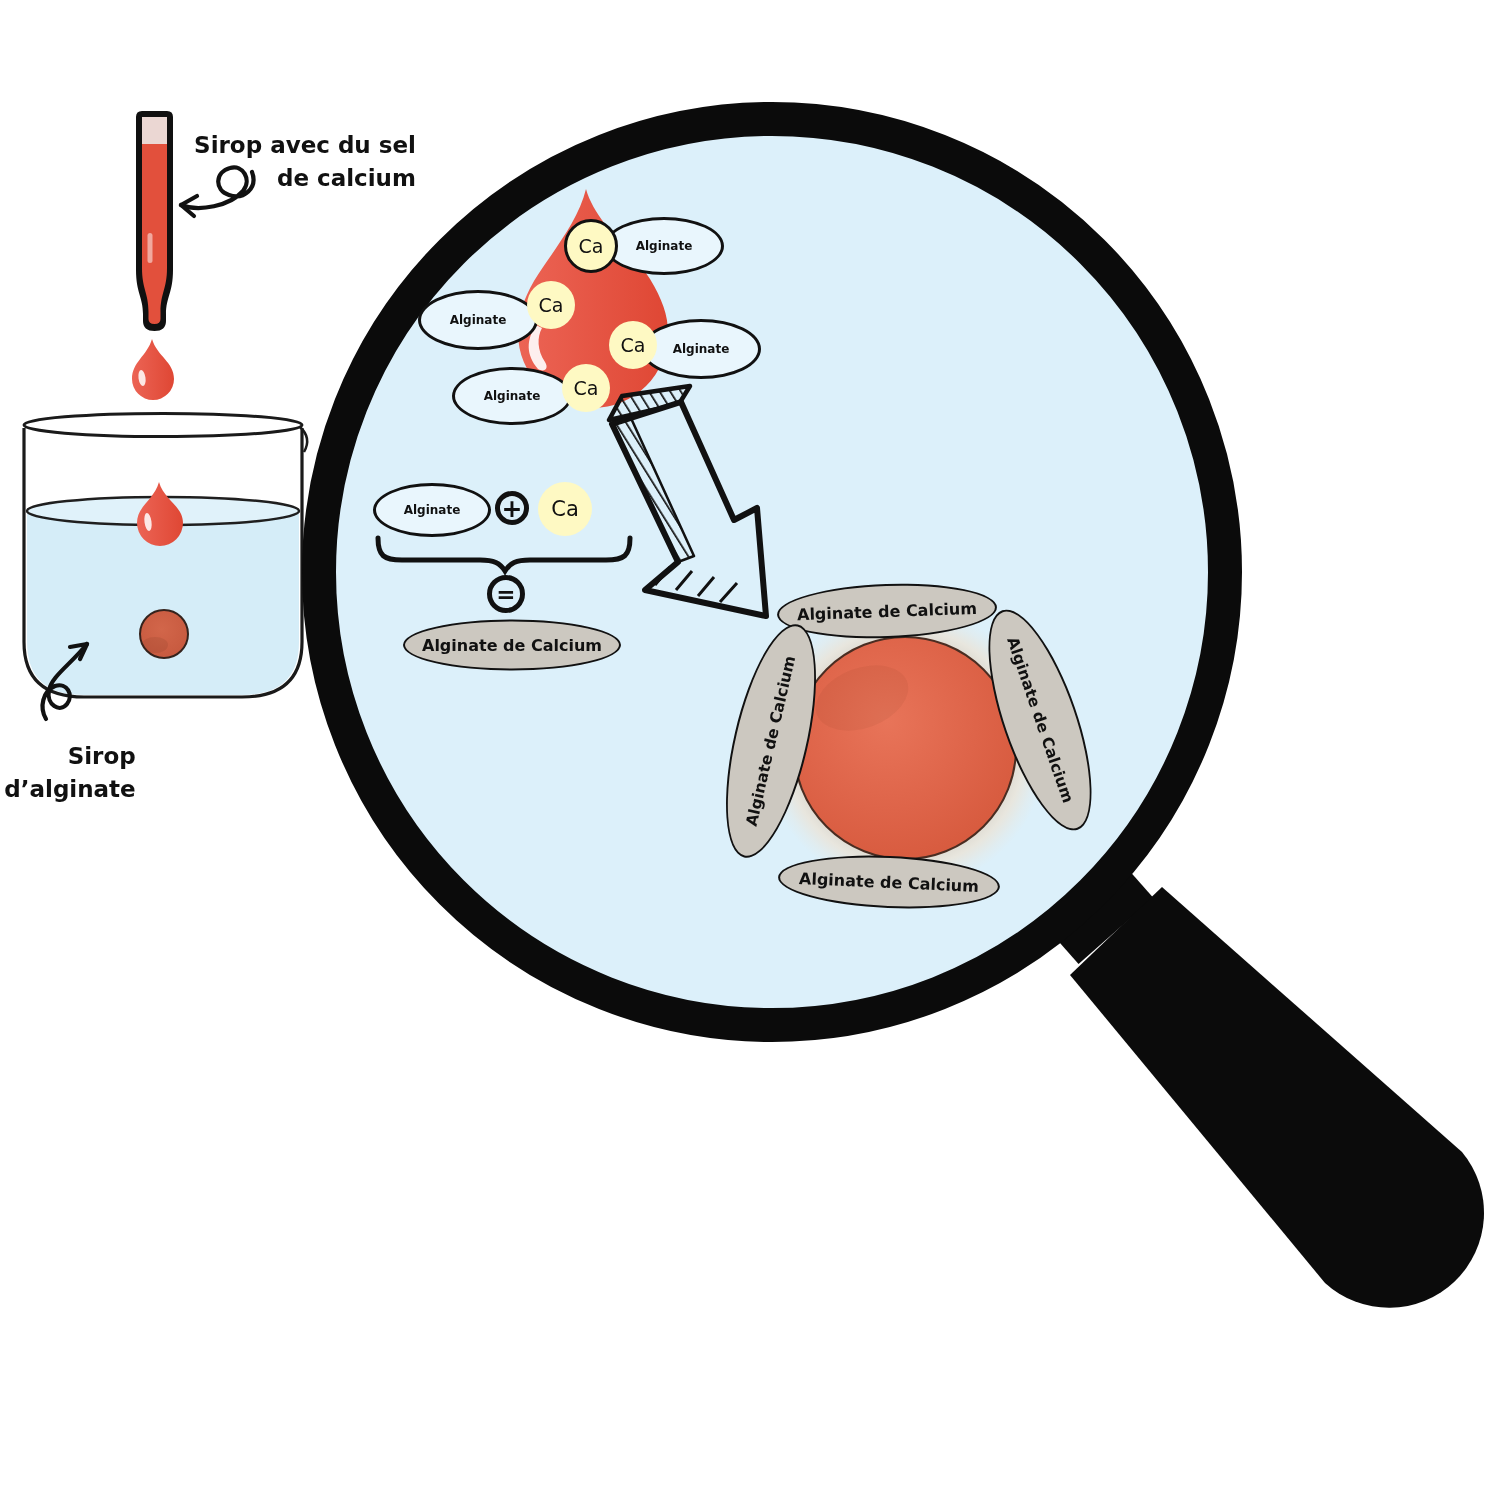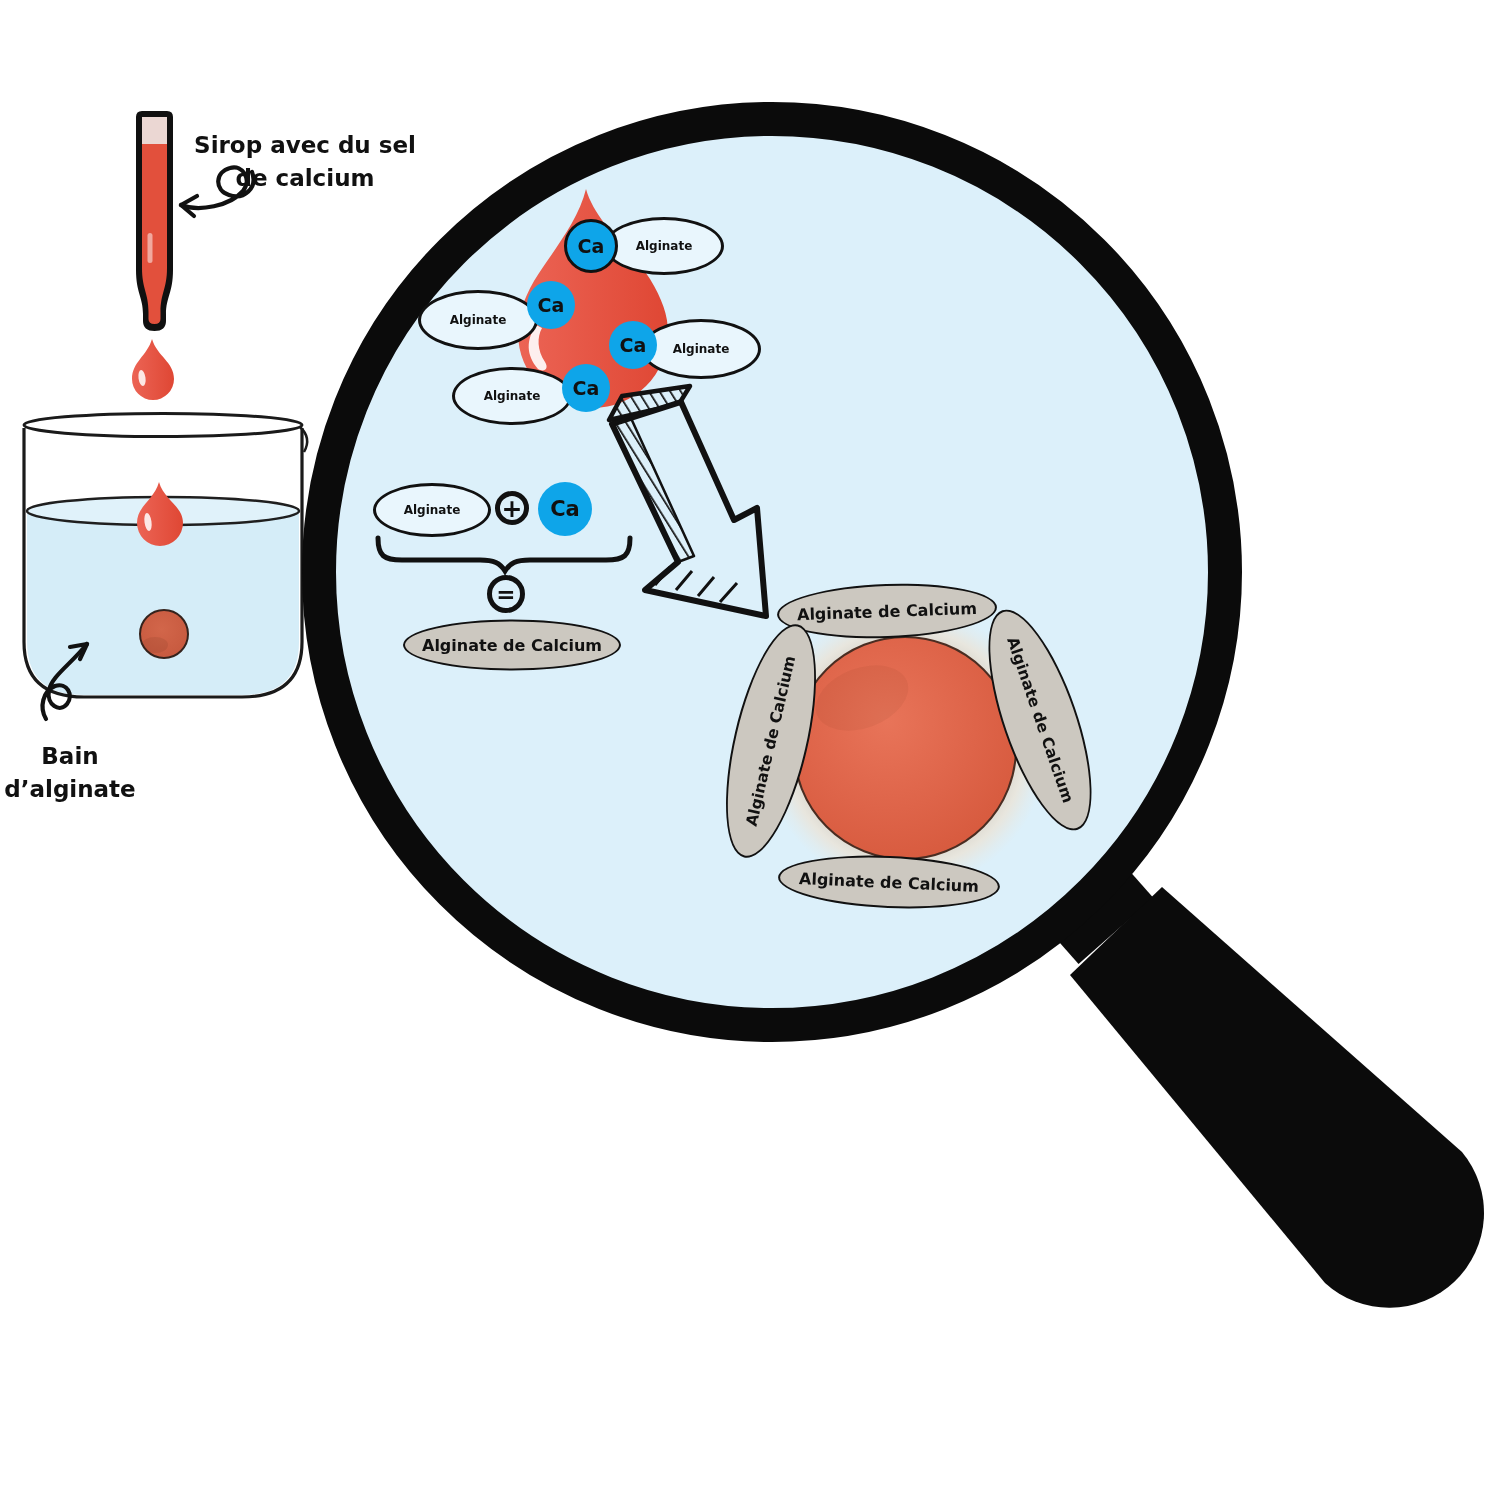--- a/index.html
+++ b/index.html
@@ -1,27 +1,27 @@
 <!DOCTYPE html>
 <html><head>
 <meta charset="utf-8">
 <style>
   html,body{margin:0;padding:0;background:#fff;}
   #stage{position:relative;width:1500px;height:1500px;background:#ffffff;overflow:hidden;
          font-family:"DejaVu Sans","Liberation Sans",sans-serif;color:#111;}
   #art{position:absolute;left:0;top:0;z-index:1;}
-  .lbl{position:absolute;z-index:3;transform:translate(-50%,-50%);text-align:center;
+  .lbl{position:absolute;z-index:3;transform:translate(-50%,-50%);text-align:right;
        font-weight:bold;color:#111;white-space:nowrap;}
   .caption{font-size:23px;line-height:33px;}
   .oval{position:absolute;z-index:3;display:flex;align-items:center;justify-content:center;
         border:3px solid #111;border-radius:50%;background:#E9F6FD;font-weight:bold;
         font-size:12px;white-space:nowrap;transform:translate(-50%,-50%) rotate(var(--r,0deg));}
   .gray{background:#CCC8C0;border-width:2.5px;font-size:16px;}
   .ca{position:absolute;z-index:4;display:flex;align-items:center;justify-content:center;
-      background:#0ea5e9;border-radius:50%;font-weight:bold;font-size:19px;
+      background:#fef9c3;border-radius:50%;font-weight:normal;font-size:19px;
       transform:translate(-50%,-50%);}
   .ca.outlined{border:3px solid #111;}
   .opcircle{position:absolute;z-index:4;display:flex;align-items:center;justify-content:center;
       border:5px solid #111;border-radius:50%;background:transparent;font-weight:900;
       transform:translate(-50%,-50%);}
 </style>
 </head>
 <body>
 
 <div id="stage">
@@ -117,21 +117,21 @@
     <circle cx="905" cy="748" r="111" fill="url(#beadGrad)" stroke="#4a2d22" stroke-width="2"></circle>
     <ellipse cx="862" cy="698" rx="48" ry="30" fill="rgba(120,50,30,0.08)" transform="rotate(-20 862 698)"></ellipse>
   </g>
 </svg>
 
 <div class="lbl caption" style="left:305px;top:162px;">
   <div>Sirop avec du sel</div>
   <div>de calcium</div>
 </div>
 <div class="lbl caption" style="left:70px;top:773px;">
-  <div>Bain</div>
+  <div>Sirop</div>
   <div>d’alginate</div>
 </div>
 
 <div class="oval" style="left:664px;top:246px;width:114px;height:52px;">Alginate</div>
 <div class="oval" style="left:478px;top:320px;width:114px;height:54px;">Alginate</div>
 <div class="oval" style="left:701px;top:349px;width:114px;height:54px;">Alginate</div>
 <div class="oval" style="left:512px;top:396px;width:114px;height:52px;">Alginate</div>
 
 <div class="ca outlined" style="left:591px;top:246px;width:48px;height:48px;">Ca</div>
 <div class="ca" style="left:551px;top:305px;width:48px;height:48px;">Ca</div>

